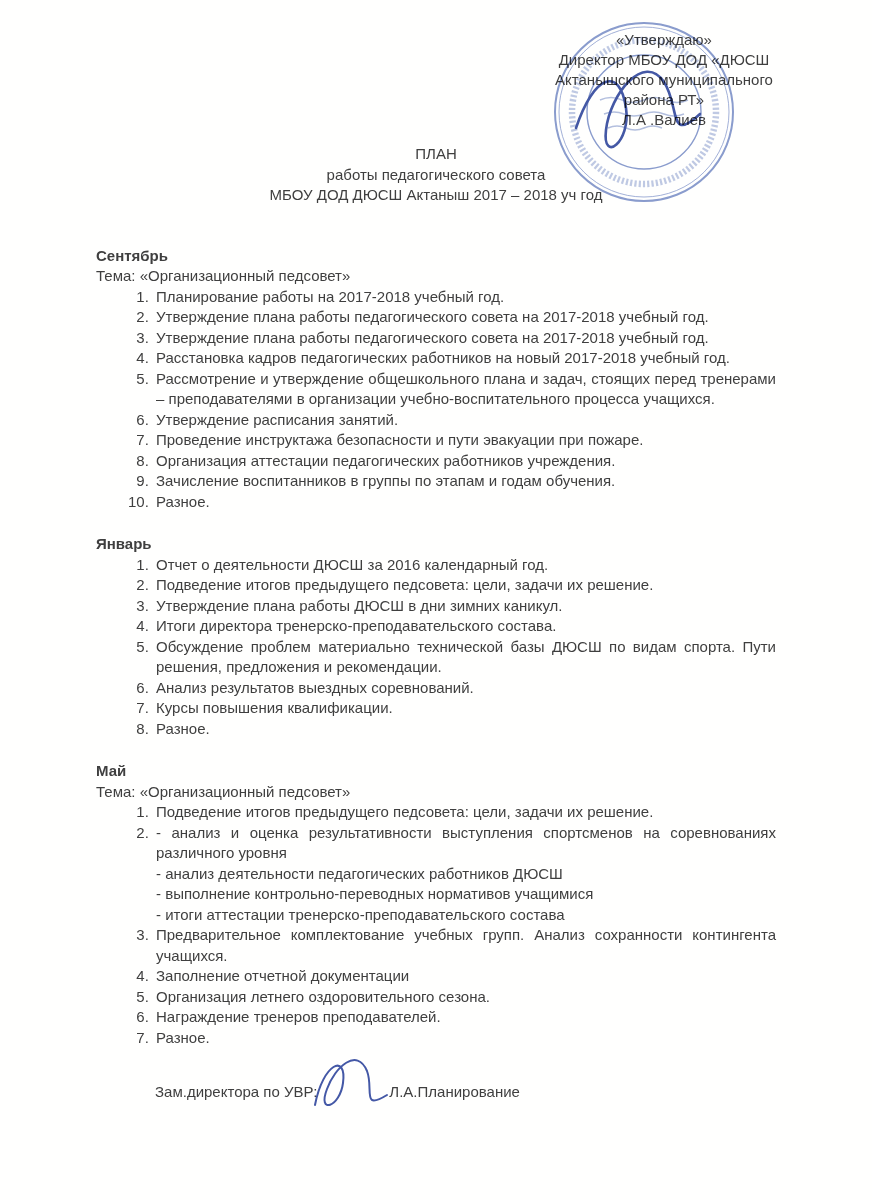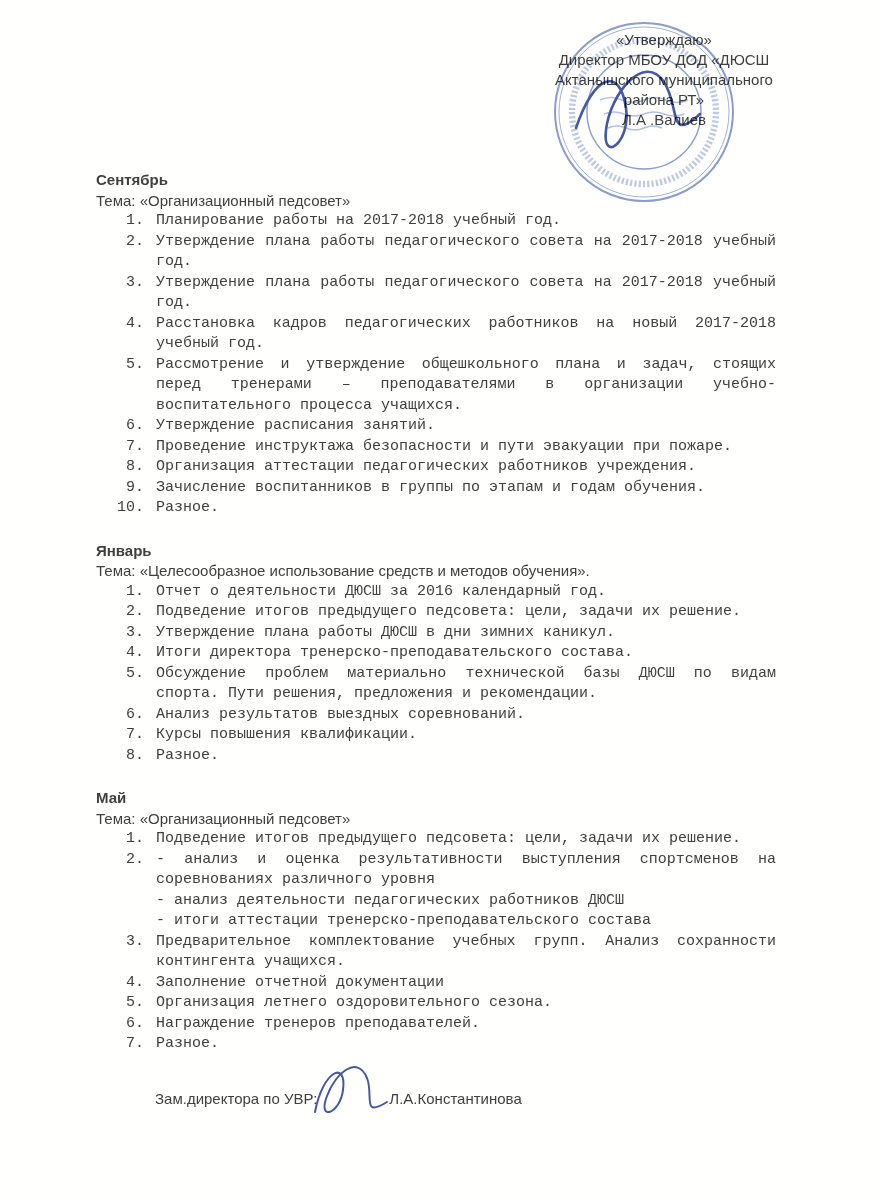--- a/index.html
+++ b/index.html
@@ -32,21 +32,20 @@
   }
   .sections{
     padding:0 96px;
     margin-top:40px;
   }
   .plan-section{margin-bottom:22px;}
   .month{font-weight:bold;}
   ol.items{
     margin:0;
     padding-left:57px;
-    font-family:Liberation Mono, monospace;
   }
   ol.items li{
     padding-left:3px;
     text-align:justify;
   }
   .item-text{text-align:justify;}
   .subitem{text-align:justify;}
   .footer{
     position:relative;
     margin:34px 0 12px 155px;
@@ -100,20 +99,25 @@
   </svg>
 
   <div class="approval">
     <div>«Утверждаю»</div>
     <div>Директор МБОУ ДОД «ДЮСШ</div>
     <div>Актанышского муниципального</div>
     <div>района РТ»</div>
     <div>Л.А .Валиев</div>
   </div>
 
+  <div class="title-block">
+    <div>ПЛАН</div>
+    <div>работы педагогического совета</div>
+    <div>МБОУ ДОД ДЮСШ Актаныш 2017 – 2018 уч год</div>
+  </div>
 
   <div class="sections">
       <section class="plan-section">
         <div class="month">Сентябрь</div>
         <div class="theme">Тема: «Организационный педсовет»</div>
         <ol class="items">
           <li class="item">
             <div class="item-text">Планирование работы на 2017-2018 учебный год.</div>
           </li>
           <li class="item">
@@ -140,21 +144,20 @@
           <li class="item">
             <div class="item-text">Зачисление воспитанников в группы по этапам и годам обучения.</div>
           </li>
           <li class="item">
             <div class="item-text">Разное.</div>
           </li>
         </ol>
       </section>
       <section class="plan-section">
         <div class="month">Январь</div>
-        <div class="theme">Тема: «Целесообразное использование средств и методов обучения».</div>
         <ol class="items">
           <li class="item">
             <div class="item-text">Отчет о деятельности ДЮСШ за 2016 календарный год.</div>
           </li>
           <li class="item">
             <div class="item-text">Подведение итогов предыдущего педсовета: цели, задачи их решение.</div>
           </li>
           <li class="item">
             <div class="item-text">Утверждение плана работы ДЮСШ в дни зимних каникул.</div>
           </li>
@@ -178,20 +181,21 @@
       <section class="plan-section">
         <div class="month">Май</div>
         <div class="theme">Тема: «Организационный педсовет»</div>
         <ol class="items">
           <li class="item">
             <div class="item-text">Подведение итогов предыдущего педсовета: цели, задачи их решение.</div>
           </li>
           <li class="item">
             <div class="subitem">- анализ и оценка результативности выступления спортсменов на соревнованиях различного уровня</div>
             <div class="subitem">- анализ деятельности педагогических работников ДЮСШ</div>
+            <div class="subitem">- выполнение контрольно-переводных нормативов учащимися</div>
             <div class="subitem">- итоги аттестации тренерско-преподавательского состава</div>
           </li>
           <li class="item">
             <div class="item-text">Предварительное комплектование учебных групп. Анализ сохранности контингента учащихся.</div>
           </li>
           <li class="item">
             <div class="item-text">Заполнение отчетной документации</div>
           </li>
           <li class="item">
             <div class="item-text">Организация летнего оздоровительного сезона.</div>
@@ -206,16 +210,16 @@
       </section>
     </div>
 
   <div class="footer">
     <span>Зам.директора по УВР:</span>
     <span class="sig-gap">
       <svg class="sig-svg" width="96" height="86" viewBox="0 0 96 86" aria-hidden="true">
         <path class="sig-path" stroke-width="2" d="M12,66 C20,24 44,14 40,44 C37,68 14,76 24,50 C32,28 54,8 64,32 C71,50 58,72 84,56"></path>
       </svg>
     </span>
-    <span>Л.А.Константинова</span>
+    <span>Л.А.Планирование</span>
   </div>
 
 </div>
 
 </body></html>

